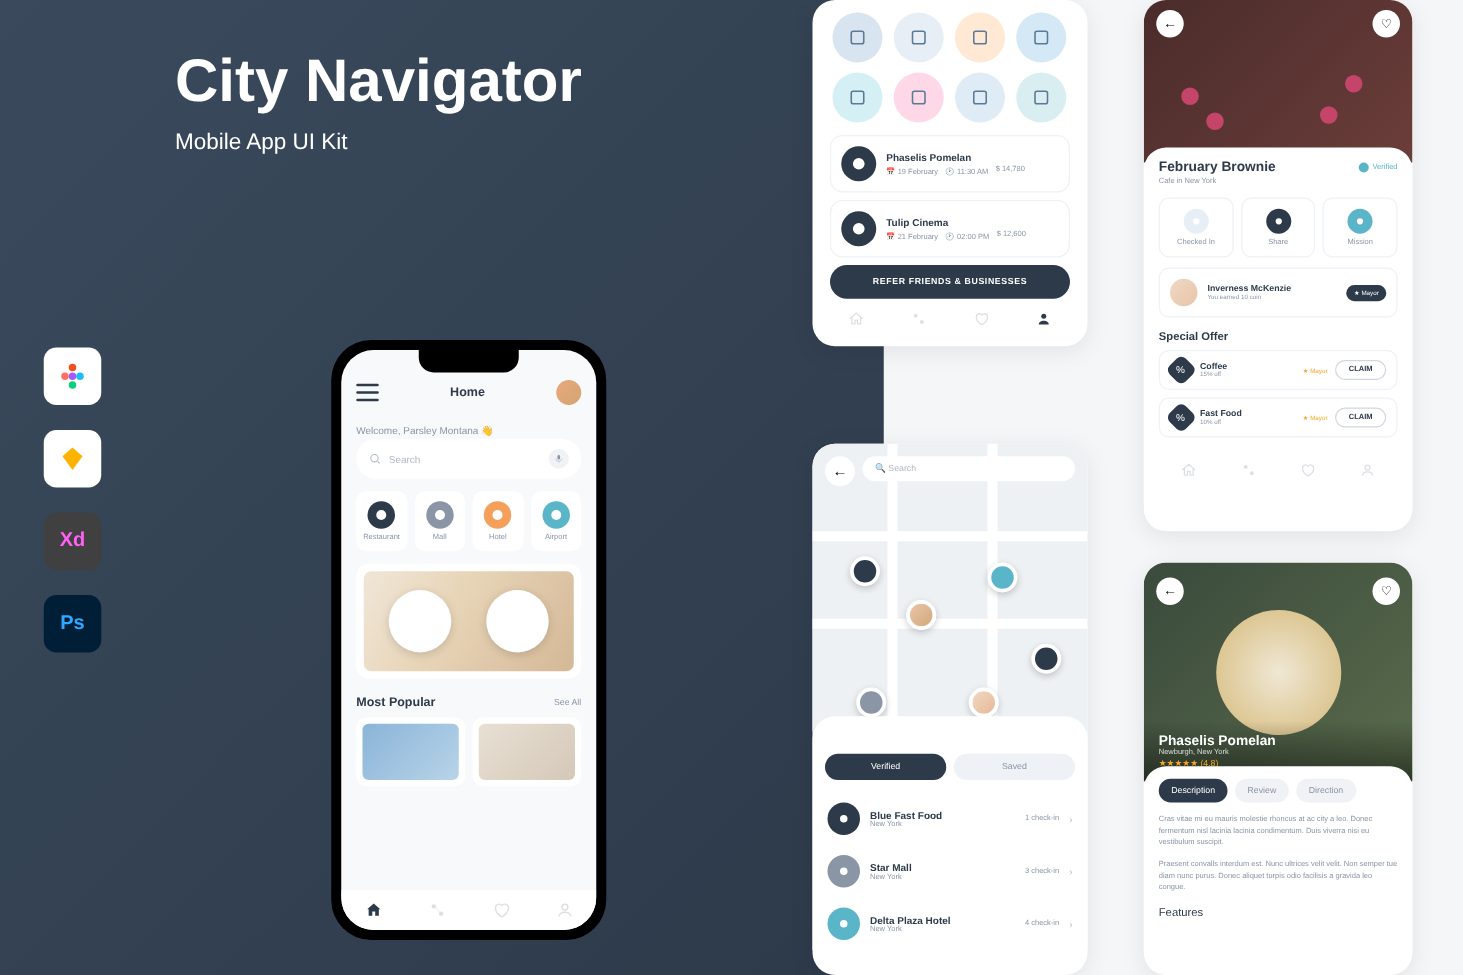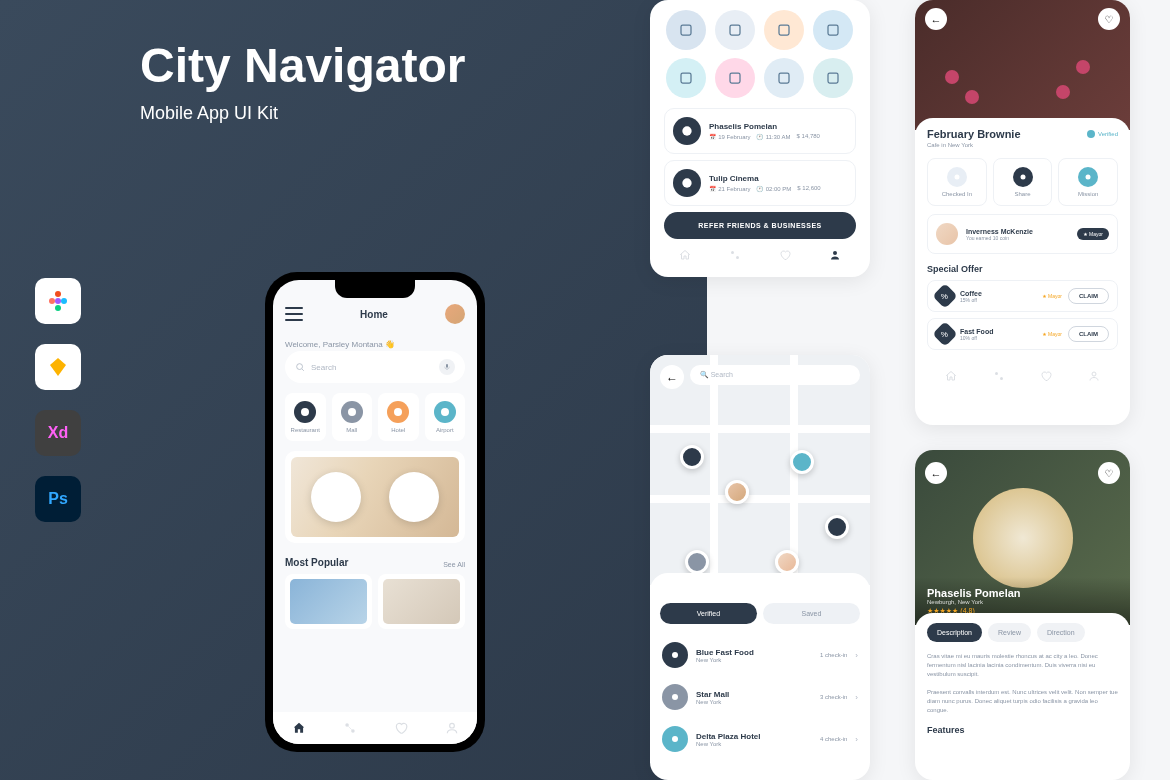--- a/index.html
+++ b/index.html
@@ -21,21 +21,21 @@
 .discover{padding:0 12px 10px;font-size:13px;font-weight:600;color:#2d3a4a}
 .search{margin:0 12px 10px;background:#fff;border-radius:20px;padding:8px 10px;display:flex;align-items:center;gap:6px;font-size:8px;color:#b0b8c4}
 .mic{margin-left:auto;width:16px;height:16px;background:#f0f2f5;border-radius:50%;display:flex;align-items:center;justify-content:center}
 .cats{display:flex;gap:6px;padding:0 12px 10px}
 .cat{flex:1;background:#fff;border-radius:8px;padding:8px 4px;text-align:center}
 .cat-icon{width:22px;height:22px;border-radius:50%;margin:0 auto 4px;display:flex;align-items:center;justify-content:center}
 .cat-label{font-size:6px;color:#8a95a5}
 .food-card{margin:0 12px 8px;background:#fff;border-radius:10px;padding:6px}
 .food-img{height:80px;border-radius:6px;background:linear-gradient(120deg,#f0e6d8 0%,#e8d5b8 40%,#d4b896 100%);position:relative;overflow:hidden}
 .plate{position:absolute;width:50px;height:50px;background:#fff;border-radius:50%;box-shadow:0 2px 8px rgba(0,0,0,.15)}
-.section-head{display:flex;justify-content:space-between;padding:6px 12px;align-items:flex-end}
+.section-head{display:flex;justify-content:space-between;padding:6px 12px;align-items:center}
 .section-title{font-size:10px;font-weight:600;color:#2d3a4a}
 .see-all{font-size:7px;color:#8a95a5}
 .pop-row{display:flex;gap:6px;padding:0 12px}
 .pop-card{flex:1;background:#fff;border-radius:8px;padding:5px}
 .pop-img{height:45px;border-radius:5px;background:linear-gradient(135deg,#8ab4d8,#b8d4e8)}
 .tabbar{position:absolute;bottom:0;left:0;right:0;height:32px;background:#fff;display:flex;justify-content:space-around;align-items:center}
 .tab-icon{width:14px;height:14px;opacity:.3}
 .tab-icon.active{opacity:1}
 .panel{position:absolute;background:#fff;border-radius:18px;box-shadow:0 4px 20px rgba(0,0,0,.08)}
 .panel-badges{left:650px;top:0;width:220px;padding:10px 10px 12px}
@@ -96,21 +96,21 @@
 .detail2-hero{height:175px;background:linear-gradient(135deg,#3a4a3c,#5a6b4c);position:relative}
 .detail2-overlay{position:absolute;bottom:0;left:0;right:0;padding:10px 12px;background:linear-gradient(transparent,rgba(0,0,0,.5))}
 .detail2-title{color:#fff;font-size:11px;font-weight:600}
 .detail2-sub{color:#fff;font-size:6px;opacity:.8}
 .stars{color:#f5a623;font-size:7px;margin-top:2px}
 .tab-pills{display:flex;gap:6px;padding:10px 12px}
 .tab-pill{padding:6px 10px;border-radius:14px;font-size:7px}
 .tab-pill.active{background:#2d3a4a;color:#fff}
 .tab-pill.inactive{background:#f0f2f5;color:#8a95a5}
 .desc-text{padding:0 12px;font-size:6px;color:#8a95a5;line-height:1.5}
-.features{padding:10px 12px 0;font-size:9px;font-weight:700;color:#2d3a4a}
+.features{padding:10px 12px 0;font-size:9px;font-weight:400;color:#2d3a4a}
 .road{position:absolute;background:#fff}
 </style>
 </head>
 <body>
 
 <div class="hero">
   <div class="hero-title">City Navigator</div>
   <div class="hero-sub">Mobile App UI Kit</div>
 </div>
 

